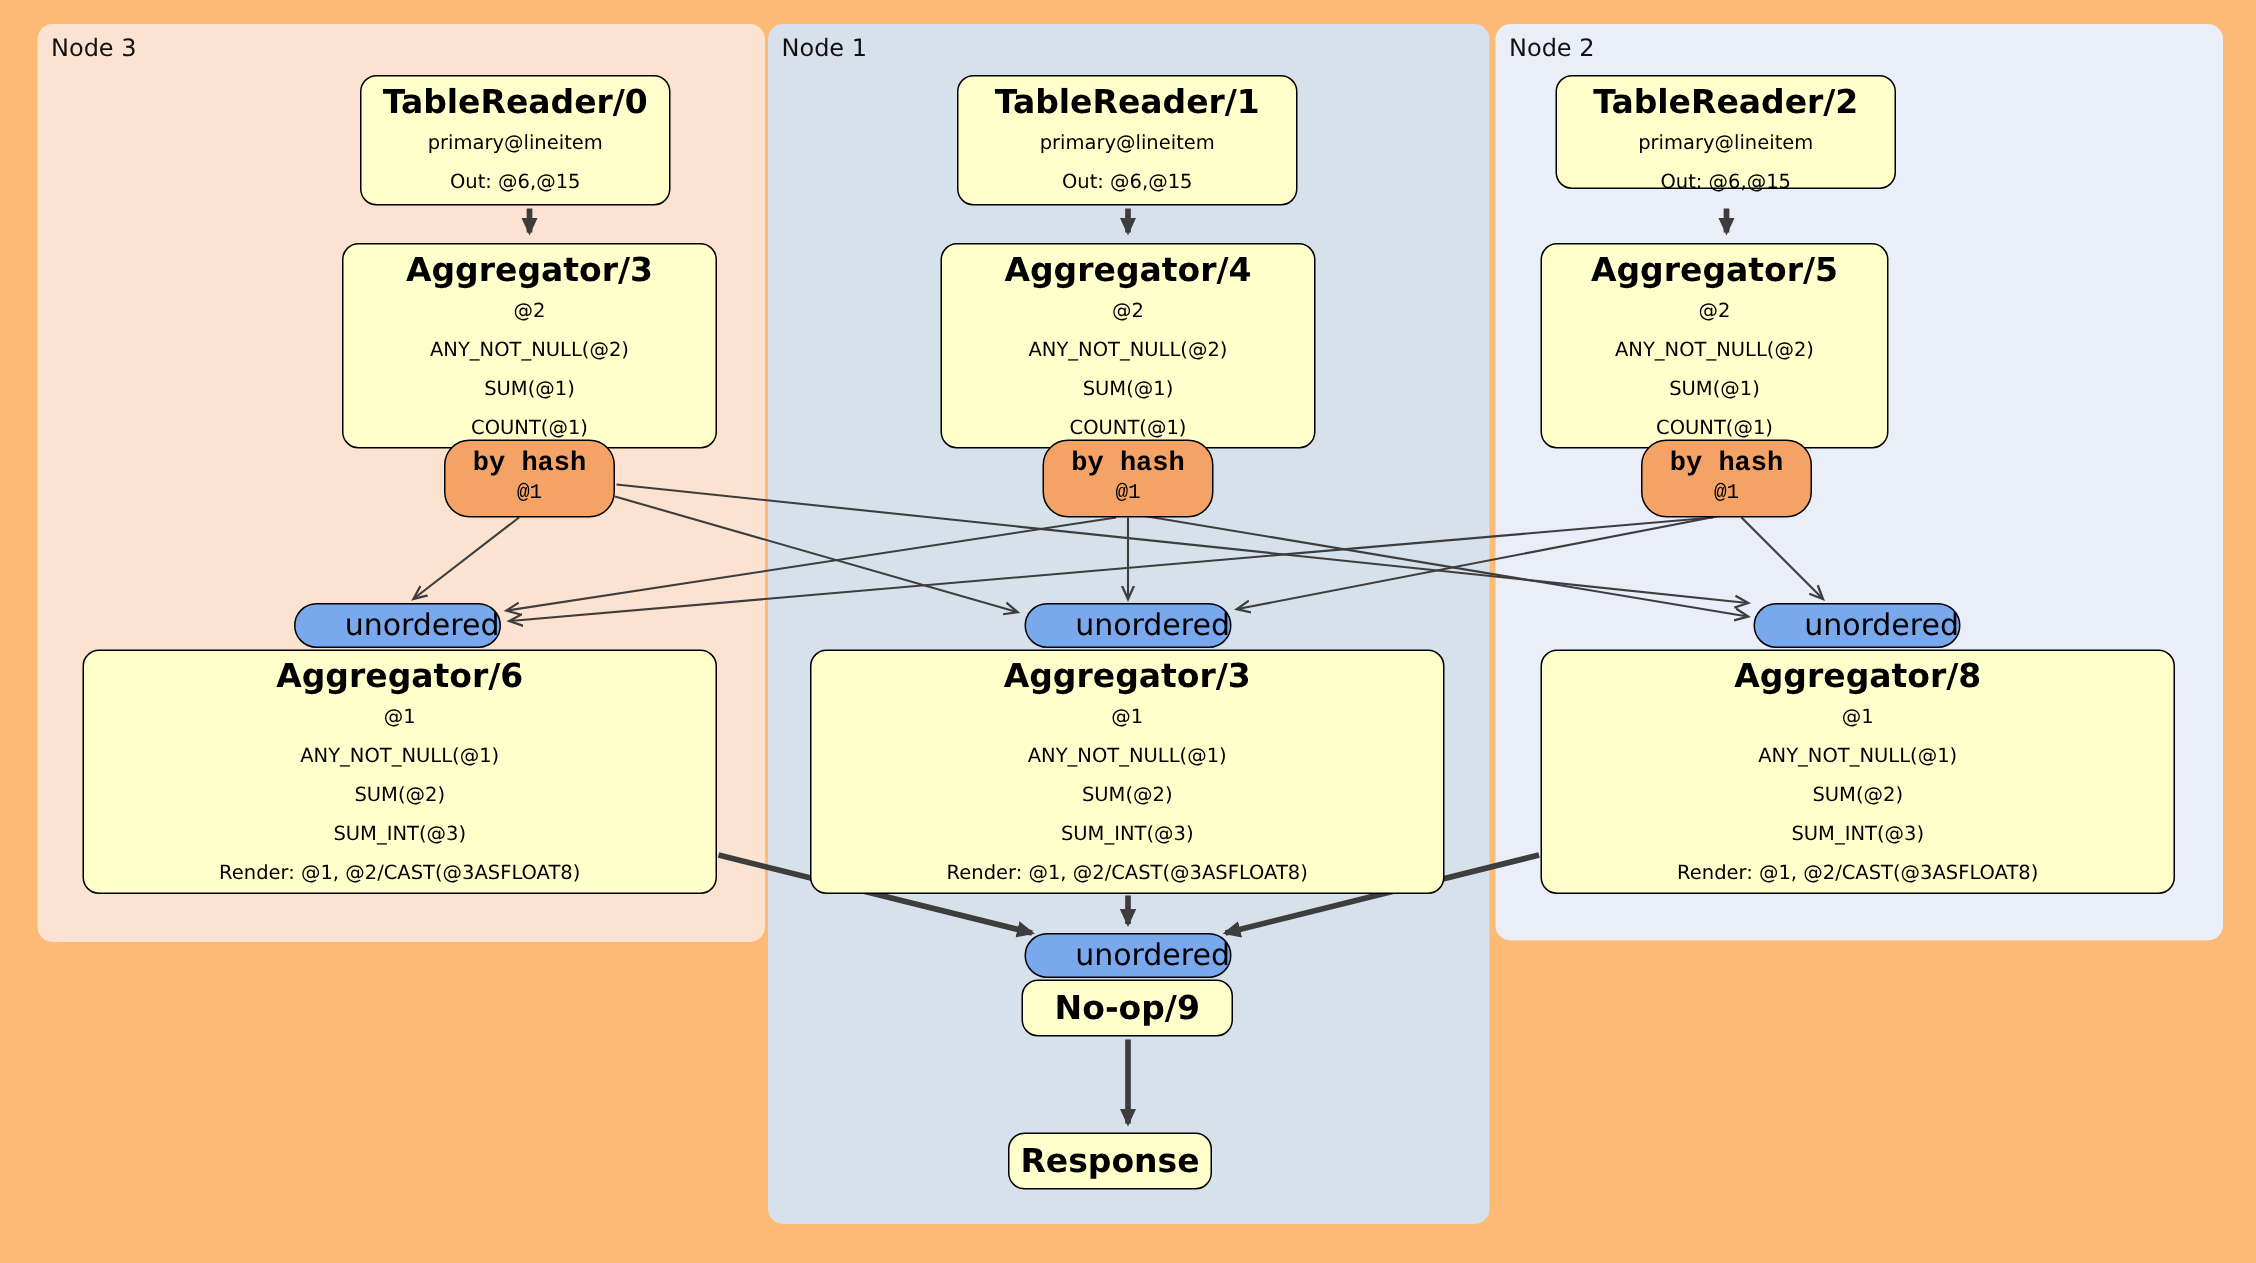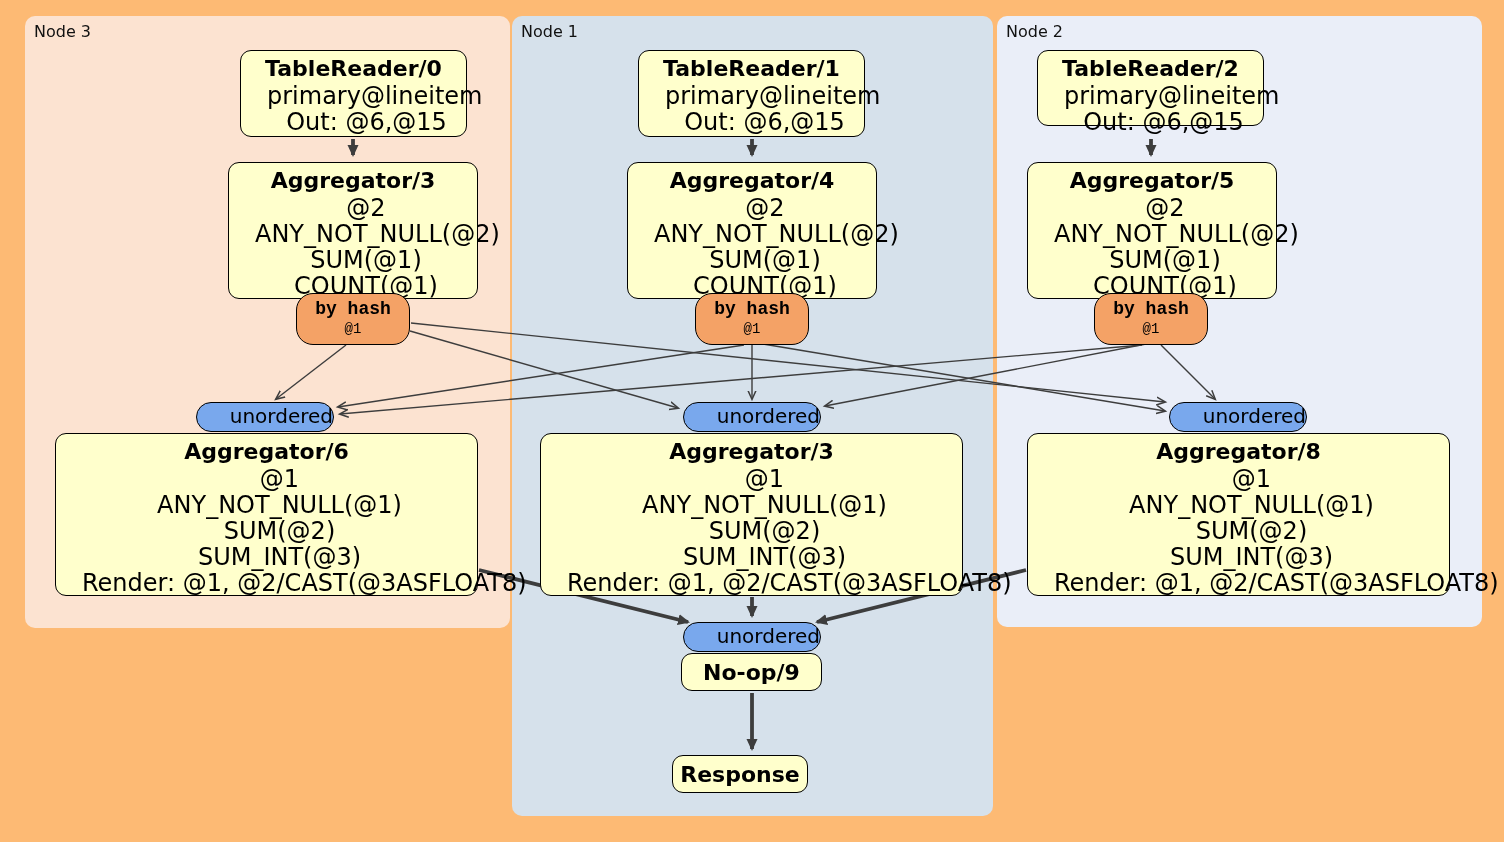--- a/index.html
+++ b/index.html
@@ -7,21 +7,21 @@
   .stage{position:relative;width:1504px;height:842px;background:#fdba74;overflow:hidden;}
 
   .panel{position:absolute;border-radius:10px;}
   .panel-label{position:absolute;top:6px;left:9px;font-size:16px;color:#111;white-space:nowrap;}
 
   svg.edges{position:absolute;left:0;top:0;}
 
   .pbox{position:absolute;background:var(--box_fill,#ffffcc);border:1.6px solid var(--border,#000);
         border-radius:11px;text-align:center;box-sizing:border-box;padding-top:4px;}
   .pbox .title{font-weight:bold;font-size:22px;line-height:28px;white-space:nowrap;}
-  .pbox .line{font-size:24px;line-height:26px;white-space:nowrap;margin-left:26px;}
+  .pbox .line{font-size:13px;line-height:26px;white-space:nowrap;}
   .pbox.label-only .title{line-height:29px;}
 
   .router{position:absolute;width:114px;height:52px;background:var(--router_fill,#f4a266);
           border:1.6px solid var(--border,#000);border-radius:17px;text-align:center;
           box-sizing:border-box;padding-top:4px;font-family:Liberation Mono, monospace;}
   .router .rlabel{font-weight:bold;font-size:18px;line-height:22px;}
   .router .rdetail{font-size:14px;line-height:18px;}
 
   .sync{position:absolute;width:138px;height:30px;background:var(--sync_fill,#79a8ed);
         border:1.6px solid var(--border,#000);border-radius:15px;text-align:right;
@@ -64,21 +64,21 @@
 
     <line x1="353" y1="139" x2="353" y2="155" stroke="#3d3d3d" stroke-width="3.8" marker-end="url(#athick)"></line>
     <line x1="752" y1="139" x2="752" y2="155" stroke="#3d3d3d" stroke-width="3.8" marker-end="url(#athick)"></line>
     <line x1="1151" y1="139" x2="1151" y2="155" stroke="#3d3d3d" stroke-width="3.8" marker-end="url(#athick)"></line>
     <line x1="479" y1="570" x2="688" y2="622" stroke="#3d3d3d" stroke-width="3.8" marker-end="url(#athick)"></line>
     <line x1="752" y1="597" x2="752" y2="616" stroke="#3d3d3d" stroke-width="3.8" marker-end="url(#athick)"></line>
     <line x1="1026" y1="570" x2="817" y2="622" stroke="#3d3d3d" stroke-width="3.8" marker-end="url(#athick)"></line>
     <line x1="752" y1="693" x2="752" y2="749" stroke="#3d3d3d" stroke-width="3.8" marker-end="url(#athick)"></line>
   </svg>
 
-  <div class="pbox" style="left:240px;top:50px;width:227px;height:87px;">
+  <div class="pbox" style="left:240px;top:50px;width:207px;height:87px;">
     <div class="title">TableReader/0</div>
     <div class="line">primary@lineitem</div>
     <div class="line">Out: @6,@15</div>
   </div>
   <div class="pbox" style="left:638px;top:50px;width:227px;height:87px;">
     <div class="title">TableReader/1</div>
     <div class="line">primary@lineitem</div>
     <div class="line">Out: @6,@15</div>
   </div>
   <div class="pbox" style="left:1037px;top:50px;width:227px;height:76px;">
@@ -94,21 +94,21 @@
     <div class="line">SUM(@1)</div>
     <div class="line">COUNT(@1)</div>
   </div>
   <div class="pbox" style="left:627px;top:162px;width:250px;height:137px;">
     <div class="title">Aggregator/4</div>
     <div class="line">@2</div>
     <div class="line">ANY_NOT_NULL(@2)</div>
     <div class="line">SUM(@1)</div>
     <div class="line">COUNT(@1)</div>
   </div>
-  <div class="pbox" style="left:1027px;top:162px;width:250px;height:137px;">
+  <div class="pbox" style="left:1027px;top:162px;width:232px;height:137px;">
     <div class="title">Aggregator/5</div>
     <div class="line">@2</div>
     <div class="line">ANY_NOT_NULL(@2)</div>
     <div class="line">SUM(@1)</div>
     <div class="line">COUNT(@1)</div>
   </div>
 
   <div class="router" style="left:296px;top:293px;">
     <div class="rlabel">by hash</div>
     <div class="rdetail">@1</div>

